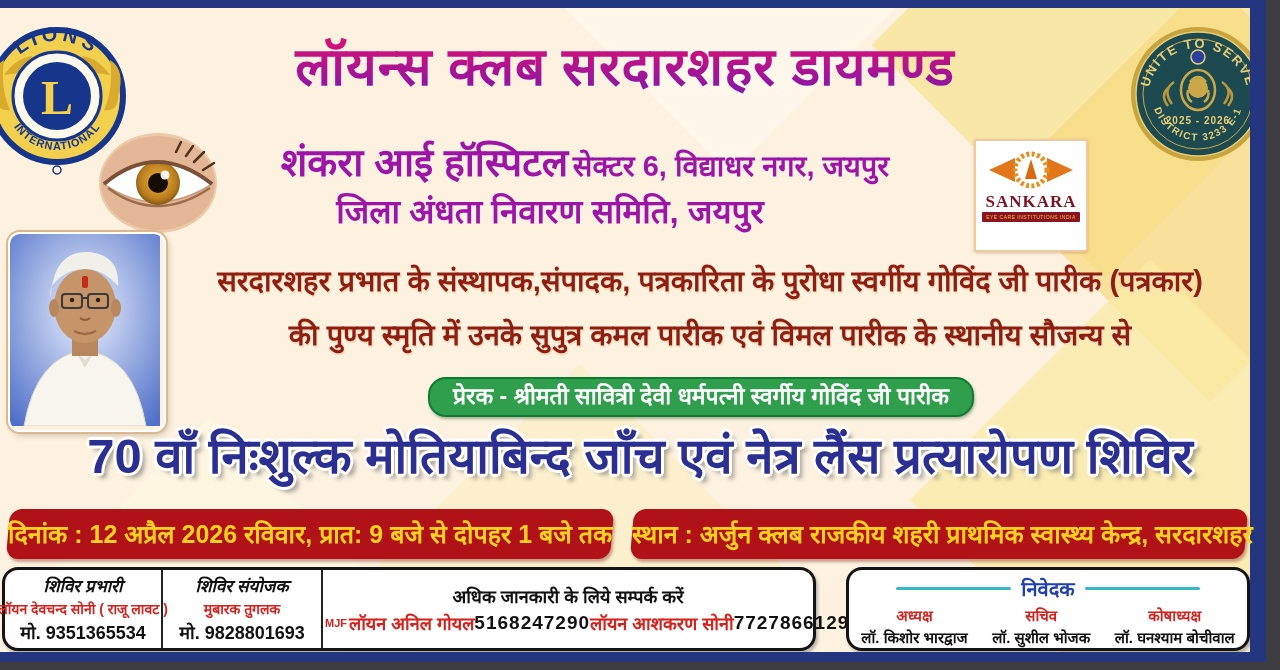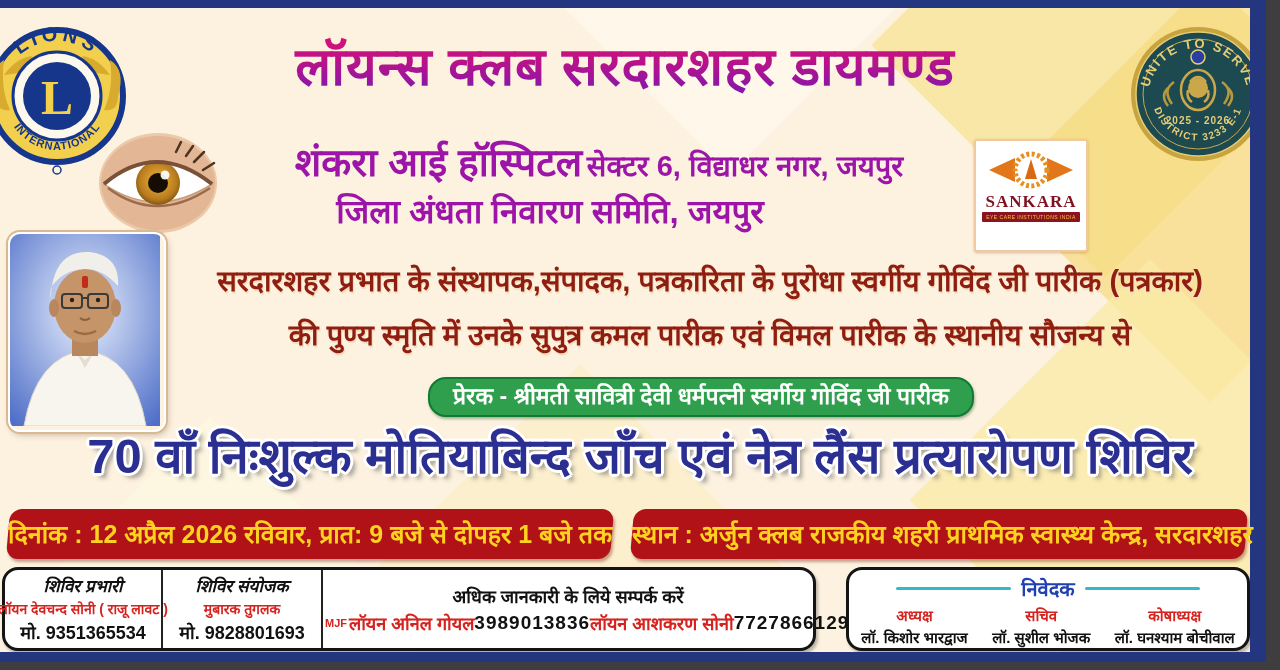--- a/index.html
+++ b/index.html
@@ -32,21 +32,21 @@
     -webkit-background-clip:text;background-clip:text;
     -webkit-text-fill-color:transparent;color:#a21caf;
     text-shadow:0 0 0 rgba(0,0,0,0);
   }
   .district-line{
     position:absolute;left:690px;top:111px;width:390px;text-align:right;
     font-size:20px;font-weight:bold;color:#e32222;
   }
   .eye-img{position:absolute;left:98px;top:132px;width:120px;height:102px;}
 
-  .hosp-line1{position:absolute;left:214px;top:134px;width:770px;text-align:center;color:#9c15a8;white-space:nowrap;}
+  .hosp-line1{position:absolute;left:200px;top:134px;width:770px;text-align:center;color:#9c15a8;white-space:nowrap;}
   .hosp-line1 .big{font-size:39px;font-weight:bold;}
   .hosp-line1 .small{font-size:29px;font-weight:bold;}
   .hosp-line2{position:absolute;left:220px;top:188px;width:660px;text-align:center;
     color:#9c15a8;font-size:33px;font-weight:bold;}
 
   .sankara{position:absolute;left:974px;top:139px;width:114px;height:113px;background:#fff;
     border:2px solid #f0c9a0;border-radius:3px;box-shadow:0 1px 3px rgba(150,90,40,.35);
     display:flex;flex-direction:column;align-items:center;justify-content:flex-start;padding-top:8px;box-sizing:border-box;}
   .sankara-name{font-family:"Liberation Serif","DejaVu Serif",serif;font-size:17px;font-weight:bold;
     color:#7e1220;letter-spacing:1px;line-height:1;margin-top:2px;}
@@ -256,21 +256,21 @@
     <div class="contact-col c2 col-sep">
       <div class="contact-title">शिविर संयोजक</div>
       <div class="contact-name">मुबारक तुगलक</div>
       <div class="contact-phone">मो. 9828801693</div>
     </div>
     <div class="contact-col c3">
       <div class="more-heading">अधिक जानकारी के लिये सम्पर्क करें</div>
       <div class="more-row">
         <div class="more-item">
           <div class="more-name"><span class="prefix">MJF</span><span>लॉयन अनिल गोयल</span></div>
-          <div class="more-phone">3989013836</div>
+          <div class="more-phone">5168247290</div>
         </div>
         <div class="more-item">
           <div class="more-name"><span>लॉयन आशकरण सोनी</span></div>
           <div class="more-phone">7727866129</div>
         </div>
         <div class="more-item">
           <div class="more-name"><span>लॉयन राशिद बेहलीम</span></div>
           <div class="more-phone">8658460655</div>
         </div>
       </div>

